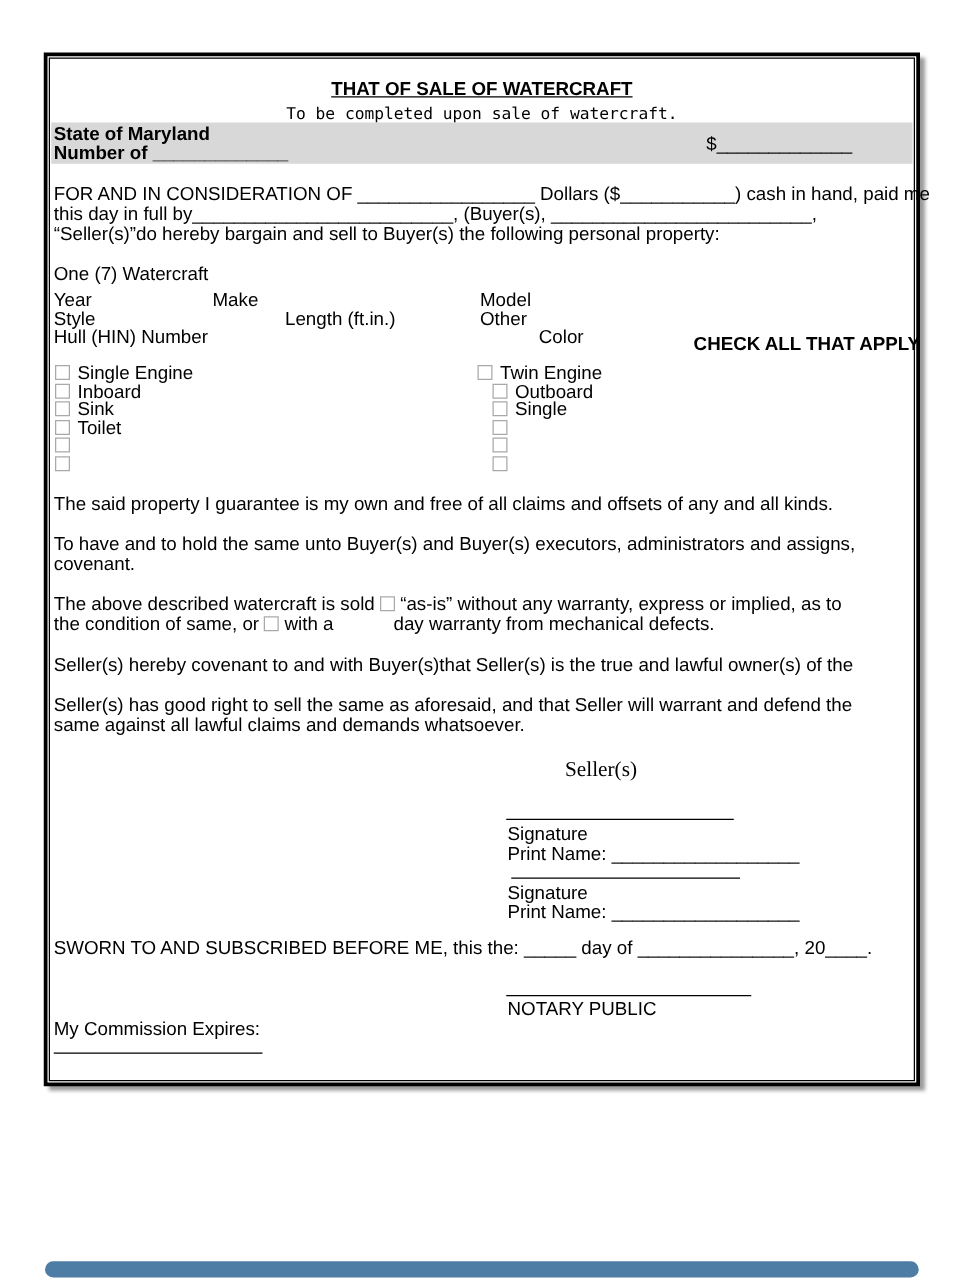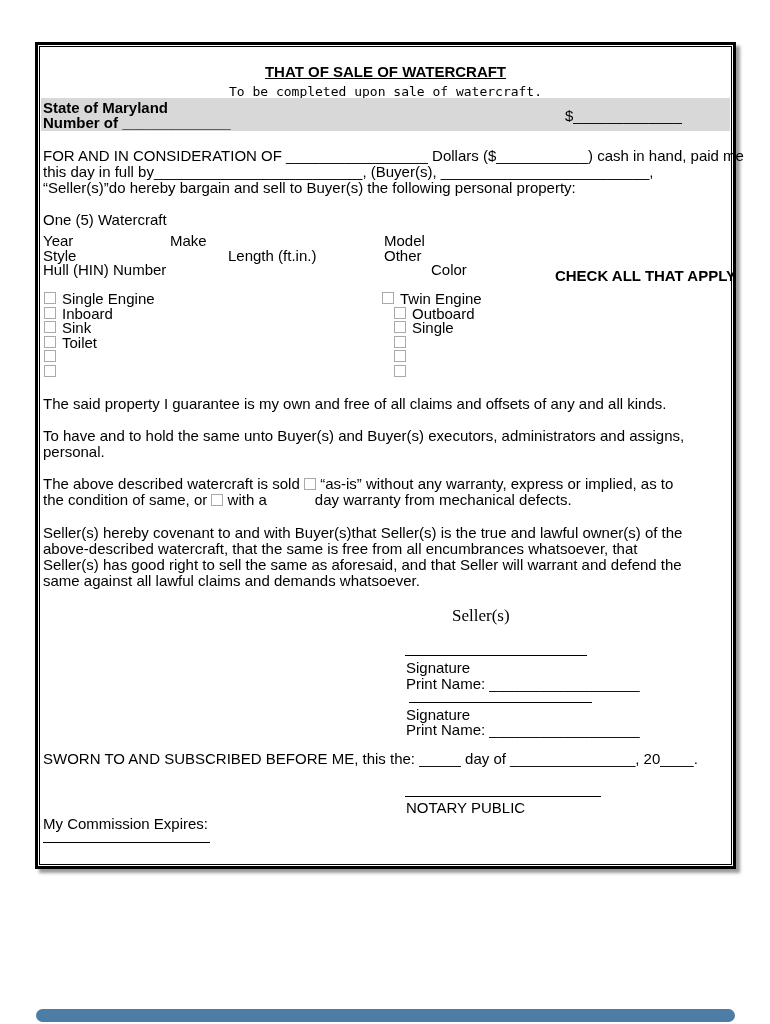--- a/index.html
+++ b/index.html
@@ -38,21 +38,21 @@
   <div class="abs ctr mono" style="top:84px;">To be completed upon sale of watercraft.</div>
 
   <div id="band" class="abs"></div>
   <div class="abs t b" style="left:43px;top:100px;">State of Maryland</div>
   <div class="abs t b" style="left:43px;top:115px;">Number of _____________</div>
   <div class="abs t" style="left:565px;top:108px;">$_____________</div>
 
   <div class="abs t" style="left:43px;top:148px;">FOR AND IN CONSIDERATION OF _________________ Dollars ($___________) cash in hand, paid me</div>
   <div class="abs t" style="left:43px;top:164px;">this day in full by_________________________, (Buyer(s), _________________________,</div>
   <div class="abs t" style="left:43px;top:180px;">“Seller(s)”do hereby bargain and sell to Buyer(s) the following personal property:</div>
-  <div class="abs t" style="left:43px;top:212px;">One (5) Watercraft</div>
+  <div class="abs t" style="left:43px;top:212px;">One (7) Watercraft</div>
 
   <div class="abs" style="left:43px;top:233px;width:687px;height:14px;">
     <span class="abs t" style="left:0;">Year</span>
     <span class="abs t" style="left:127px;">Make</span>
     <span class="abs t" style="left:341px;">Model</span>
   </div>
   <div class="abs" style="left:43px;top:248px;width:687px;height:14px;">
     <span class="abs t" style="left:0;">Style</span>
     <span class="abs t" style="left:185px;">Length (ft.in.)</span>
     <span class="abs t" style="left:341px;">Other</span>
@@ -110,27 +110,26 @@
       <span class="lbl"></span>
     </div>
   <div class="cbrow" style="left:394px;top:365px;">
       <span class="cb"></span>
       <span class="lbl"></span>
     </div>
 
   <div class="abs t" style="left:43px;top:428px;">To have and to hold the same unto Buyer(s) and Buyer(s) executors, administrators and assigns,</div>
 
   <div class="abs t" style="left:43px;top:396px;">The said property I guarantee is my own and free of all claims and offsets of any and all kinds.</div>
-  <div class="abs t" style="left:43px;top:444px;">personal.</div>
+  <div class="abs t" style="left:43px;top:444px;">covenant.</div>
 
   <div class="abs t" style="left:43px;top:476px;"><span>The above described watercraft is sold</span> <span class="cb"></span> <span>“as-is” without any warranty, express or implied, as to</span></div>
   <div class="abs t" style="left:43px;top:492px;"><span>the condition of same, or</span> <span class="cb"></span> <span>with a</span><span class="gap48"></span><span>day warranty from mechanical defects.</span></div>
 
   <div class="abs t" style="left:43px;top:525px;">Seller(s) hereby covenant to and with Buyer(s)that Seller(s) is the true and lawful owner(s) of the</div>
-  <div class="abs t" style="left:43px;top:541px;">above-described watercraft, that the same is free from all encumbrances whatsoever, that</div>
   <div class="abs t" style="left:43px;top:557px;">Seller(s) has good right to sell the same as aforesaid, and that Seller will warrant and defend the</div>
   <div class="abs t" style="left:43px;top:573px;">same against all lawful claims and demands whatsoever.</div>
 
   <div class="abs serif" style="left:452px;top:607px;">Seller(s)</div>
 
   <div class="abs rule" style="left:405px;top:655px;width:182px;"></div>
   <div class="abs t" style="left:406px;top:660px;">Signature</div>
   <div class="abs t" style="left:406px;top:676px;">Print Name: __________________</div>
 
   <div class="abs rule" style="left:409px;top:702px;width:183px;"></div>

